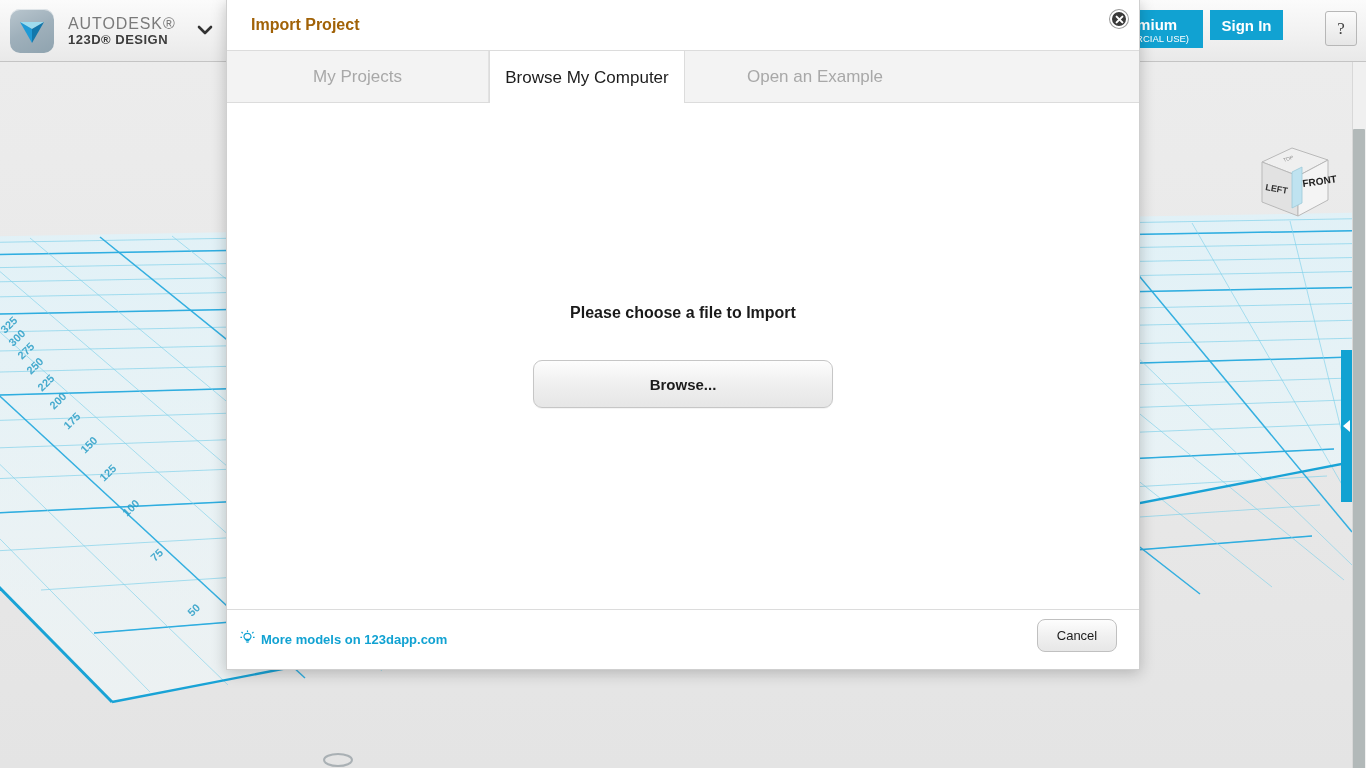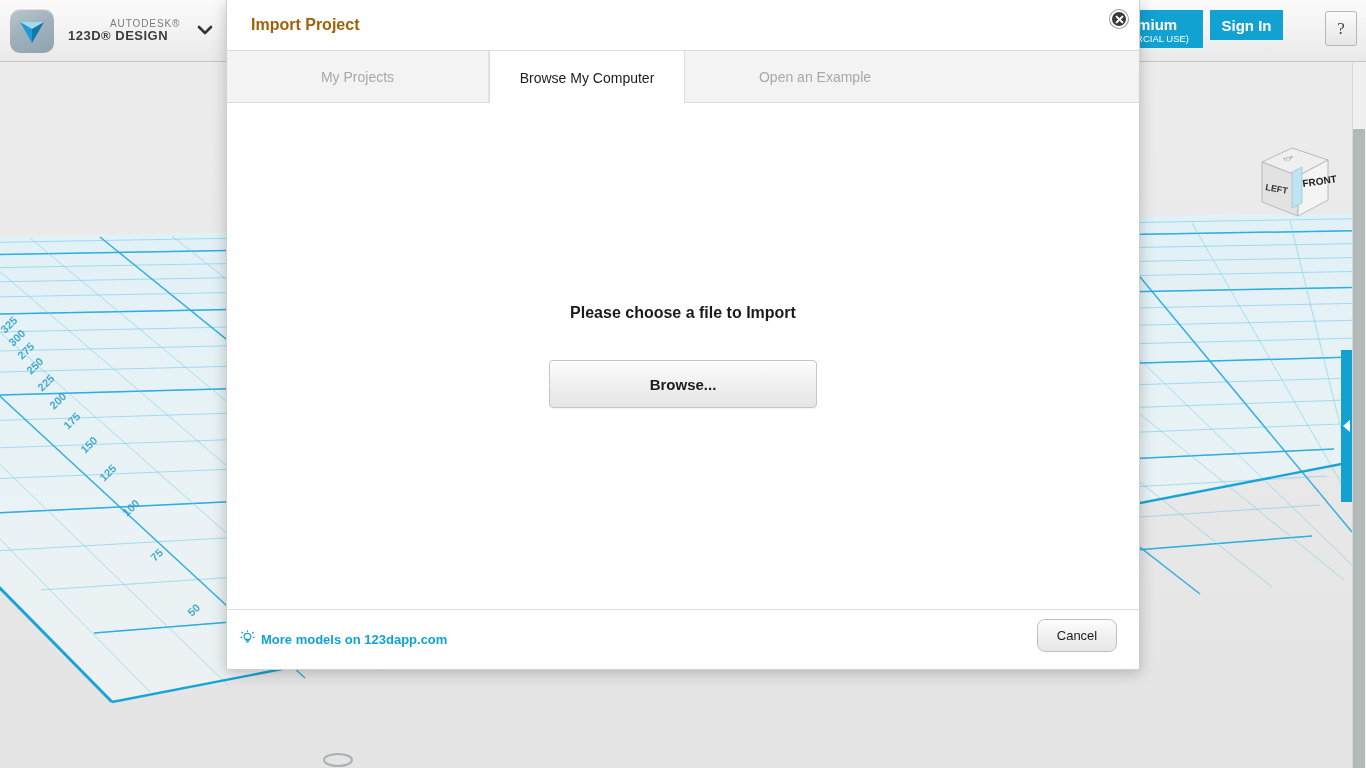--- a/index.html
+++ b/index.html
@@ -30,21 +30,21 @@
     z-index: 20;
   }
   .brand { position: absolute; left: 10px; top: 9px; display: flex; align-items: center; }
   .logo-tile {
     width: 44px; height: 44px; border-radius: 10px;
     background: linear-gradient(155deg, #b9c6ce 0%, #9fb0bb 48%, #8fa3af 100%);
     box-shadow: inset 0 1px 0 rgba(255,255,255,.6);
     display: flex; align-items: center; justify-content: center;
   }
   .brand-text { margin-left: 14px; line-height: 1.12; }
-  .brand-sup { font-size: 10px; letter-spacing: .9px; color: #7a7a7a; margin-left: 42px; }
+  .brand-sup { font-size: 16px; letter-spacing: .9px; color: #7a7a7a; }
   .brand-main { font-size: 13px; font-weight: bold; letter-spacing: .5px; color: #3d3d3d; }
   .brand-caret {
     position: absolute; left: 196px; top: 23px;
     width: 18px; height: 14px; cursor: pointer;
   }
   .topbar-sep { position: absolute; left: 228px; top: 0; width: 1px; height: 62px; background: #d2d2d2; }
 
   .premium-btn {
     position: absolute; right: 163px; top: 10px;
     height: 38px; padding: 3px 14px 0 14px;
@@ -109,43 +109,43 @@
     width: 18px; height: 18px; border-radius: 50%;
     background: #3a3a3a; border: 2px solid #fff;
     box-shadow: 0 0 0 1px #9a9a9a;
     cursor: pointer; display: flex; align-items: center; justify-content: center;
   }
   .modal-close svg { display: block; }
 
   .tabs { display: flex; height: 52px; background: #f3f3f3; border-bottom: 1px solid #dcdcdc; }
   .tab {
     display: flex; align-items: center; justify-content: center;
-    font-size: 14px; color: #a8a8a8; cursor: pointer;
+    font-size: 17px; color: #a8a8a8; cursor: pointer;
     border-right: 1px solid #e2e2e2;
   }
   .tab.t1 { width: 262px; }
   .tab.t2 { width: 196px; text-align: center; }
   .tab.t3 { width: 194px; }
   .tab.t4 { width: 260px; border-right: none; }
   .tab.active {
     background: #fff; color: #1c1c1c; font-weight: normal;
     border-left: 1px solid #dcdcdc; border-right: 1px solid #dcdcdc;
     margin-bottom: -1px; height: 53px;
   }
 
   .modal-body {
     position: relative; height: 507px; background: #fff;
     border-bottom: 1px solid #dcdcdc;
     display: flex; flex-direction: column; align-items: center; justify-content: center;
   }
   .body-prompt { font-size: 16px; font-weight: bold; color: #1a1a1a; margin-bottom: 38px; }
   .browse-btn {
-    width: 268px; height: 48px;
+    width: 300px; height: 48px;
     background: linear-gradient(180deg,#fdfdfd 0%,#efefef 52%,#e6e6e6 100%);
-    border: 1px solid #c6c6c6; border-radius: 4px;
+    border: 1px solid #c6c6c6; border-radius: 9px;
     font-size: 15px; font-weight: bold; color: #1c1c1c; cursor: pointer;
     box-shadow: 0 1px 1px rgba(0,0,0,.05);
   }
 
   .modal-foot { position: relative; height: 58px; background: #fff; padding-left: 44px; }
   .more-models {
     position: absolute; left: 13px; top: 20px;
     display: flex; align-items: center; gap: 6px;
     color: #11a2d2; font-size: 13px; font-weight: bold;
     text-decoration: none; cursor: pointer;

